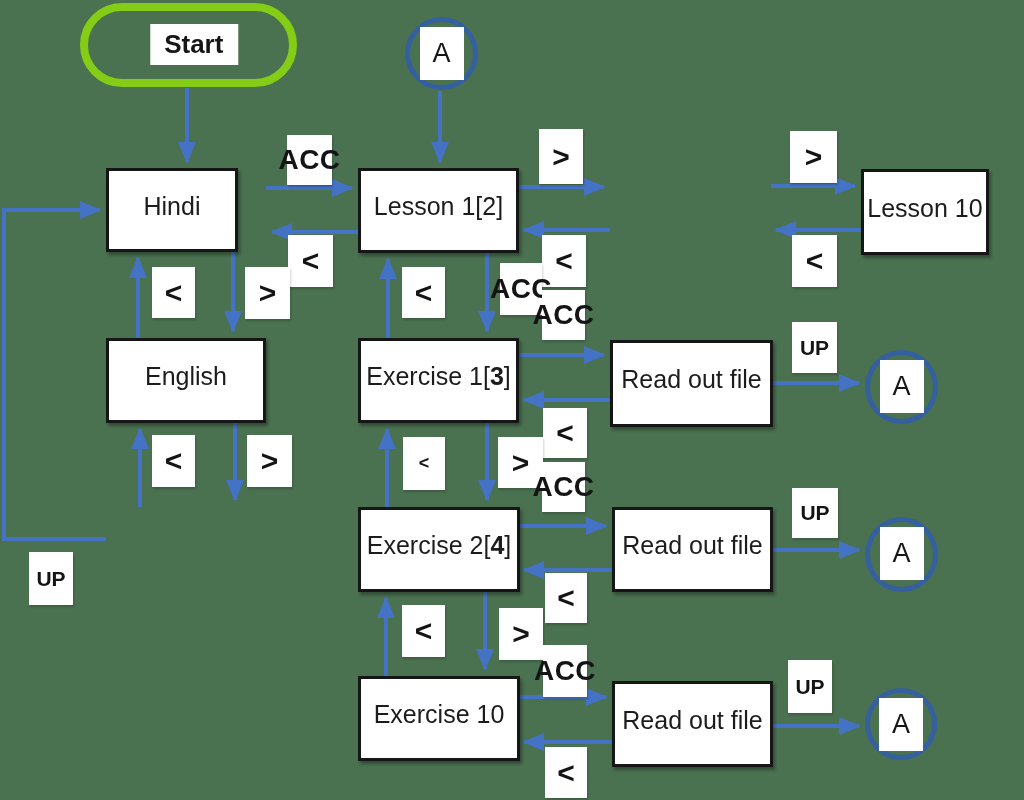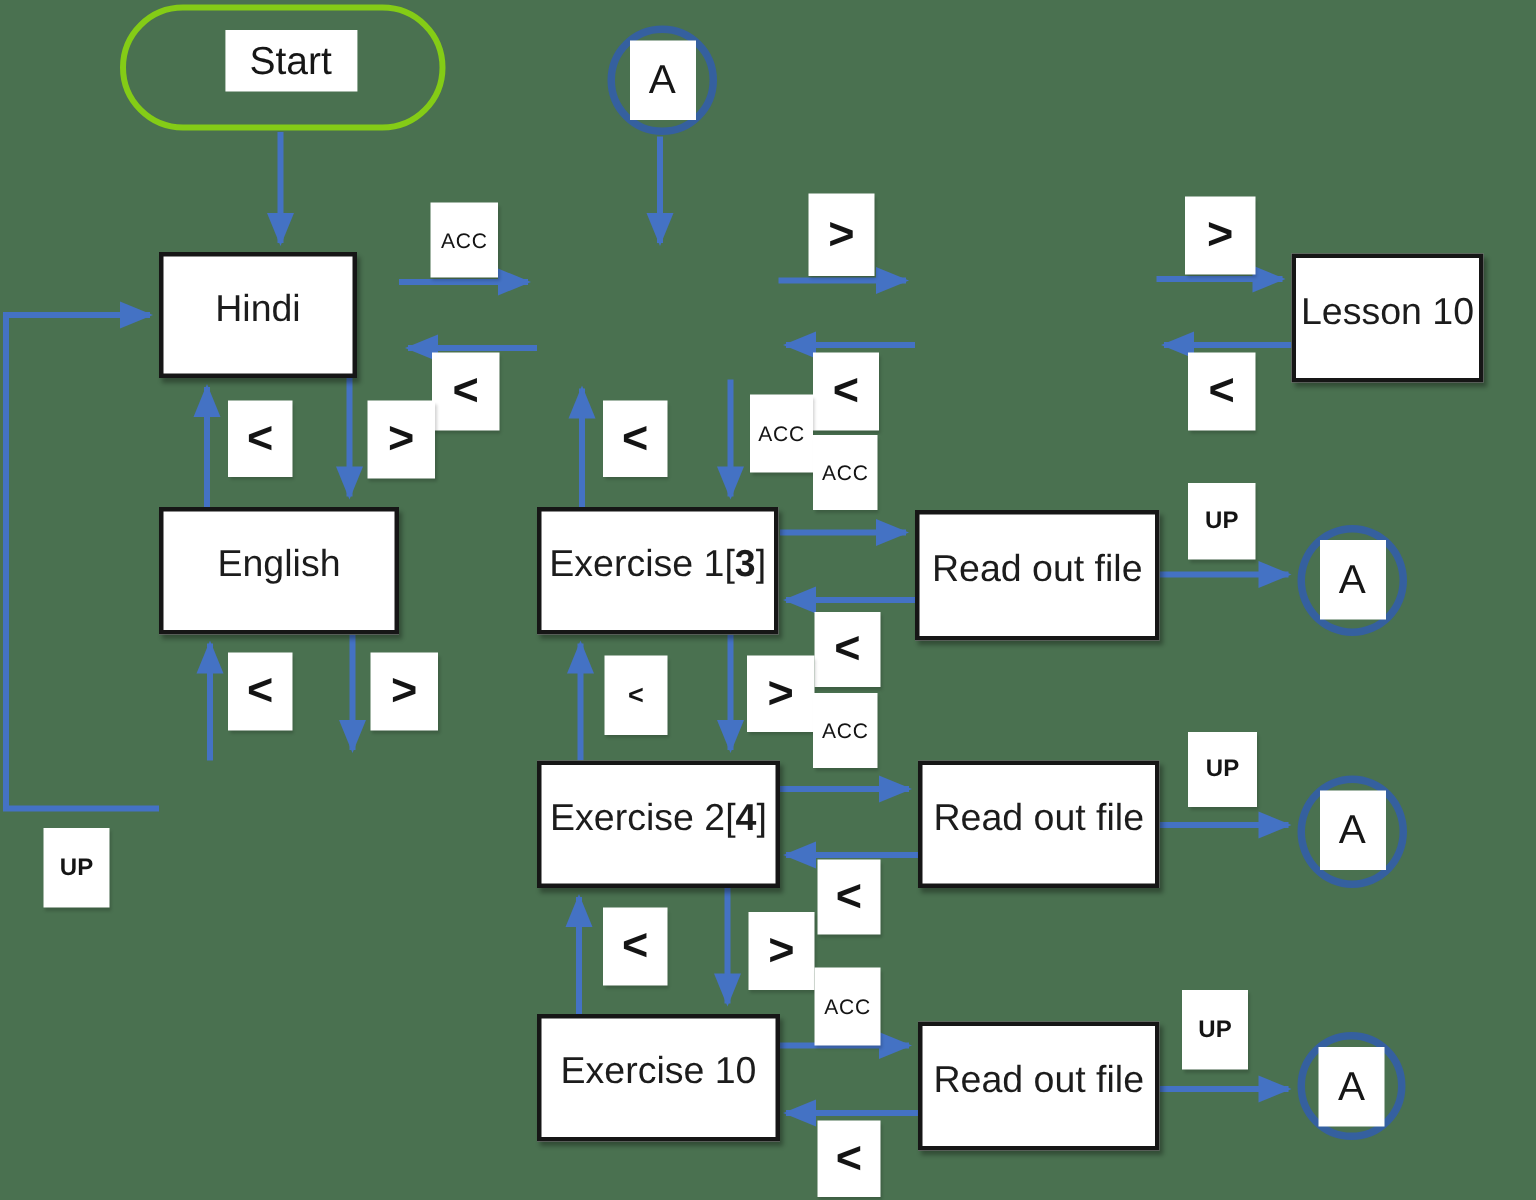--- a/index.html
+++ b/index.html
@@ -4,37 +4,37 @@
 <style>
   html,body{margin:0;padding:0;background:#4a7150;}
   .stage{position:relative;width:1024px;height:800px;background:#4a7150;
          font-family:"Liberation Sans",sans-serif;overflow:hidden;}
   svg.arrows{position:absolute;left:0;top:0;z-index:1;}
   .node{position:absolute;box-sizing:border-box;background:#ffffff;border:3px solid #161616;
         display:flex;align-items:center;justify-content:center;z-index:2;
         font-size:25px;color:#1c1c1c;box-shadow:2px 3px 3px rgba(0,0,0,.33);
         padding-bottom:8px;white-space:nowrap;}
   .node b{font-weight:700;}
-  .terminator{position:absolute;box-sizing:border-box;border:4px solid #84cc16;
-        border-radius:44px;z-index:2;background:transparent;}
+  .terminator{position:absolute;box-sizing:border-box;border:8px solid #84cc16;
+        border-radius:44px;z-index:2;background:transparent;font-weight:bold;}
   .tlabel{position:absolute;left:50%;top:13px;transform:translateX(-44%);
         width:88px;height:41px;background:#ffffff;display:flex;align-items:center;
         justify-content:center;font-size:26px;color:#161616;}
   .connector{position:absolute;box-sizing:border-box;border:5px solid #35609f;
         border-radius:50%;z-index:2;background:transparent;}
   .clabel{position:absolute;left:50%;top:5px;transform:translateX(-50%);
         width:44px;height:53px;background:#ffffff;display:flex;align-items:center;
         justify-content:center;font-size:27px;color:#161616;}
   .chip{position:absolute;background:#ffffff;display:flex;align-items:center;
         justify-content:center;z-index:3;color:#141414;
         box-shadow:1px 2px 2px rgba(0,0,0,.18);}
   .lt,.gt{font-size:30px;font-weight:600;}
   .lt-small{font-size:18px;font-weight:600;}
-  .acc{font-size:14px;font-weight:400;letter-spacing:.5px;}
-  .up{font-size:16px;font-weight:800;}
+  .acc{font-size:28px;font-weight:700;letter-spacing:.5px;}
+  .up{font-size:21px;font-weight:800;}
 </style>
 </head>
 <body>
 
 <div class="stage">
 
   <svg class="arrows" width="1024" height="800" viewBox="0 0 1024 800">
     <defs>
       <marker id="ah" markerUnits="userSpaceOnUse" markerWidth="26" markerHeight="22" refX="21" refY="10" orient="auto">
         <path d="M1 1 L23 10 L1 19 Z" fill="#4472c4"></path>
@@ -79,20 +79,21 @@
 
   <div class="terminator" style="left:80px;top:3px;width:217px;height:84px;">
     <div class="tlabel">Start</div>
   </div>
 
   <div class="connector" style="left:405px;top:17px;width:73px;height:73px;">
     <div class="clabel">A</div>
   </div>
 
   <div class="node" style="left:106px;top:168px;width:132px;height:84px;">Hindi</div>
+  <div class="node" style="left:358px;top:168px;width:161px;height:85px;">Lesson 1[2]</div>
   <div class="node" style="left:861px;top:169px;width:128px;height:86px;">Lesson 10</div>
 
   <div class="node" style="left:106px;top:338px;width:160px;height:85px;text-align:right;">English</div>
   <div class="node" style="left:358px;top:338px;width:161px;height:85px;">
     <span>Exercise 1[</span>
       <b>3</b>
       <span>]</span>
   </div>
   <div class="node" style="left:610px;top:340px;width:163px;height:87px;">Read out file</div>
   <div class="connector" style="left:865px;top:350px;width:73px;height:74px;">

